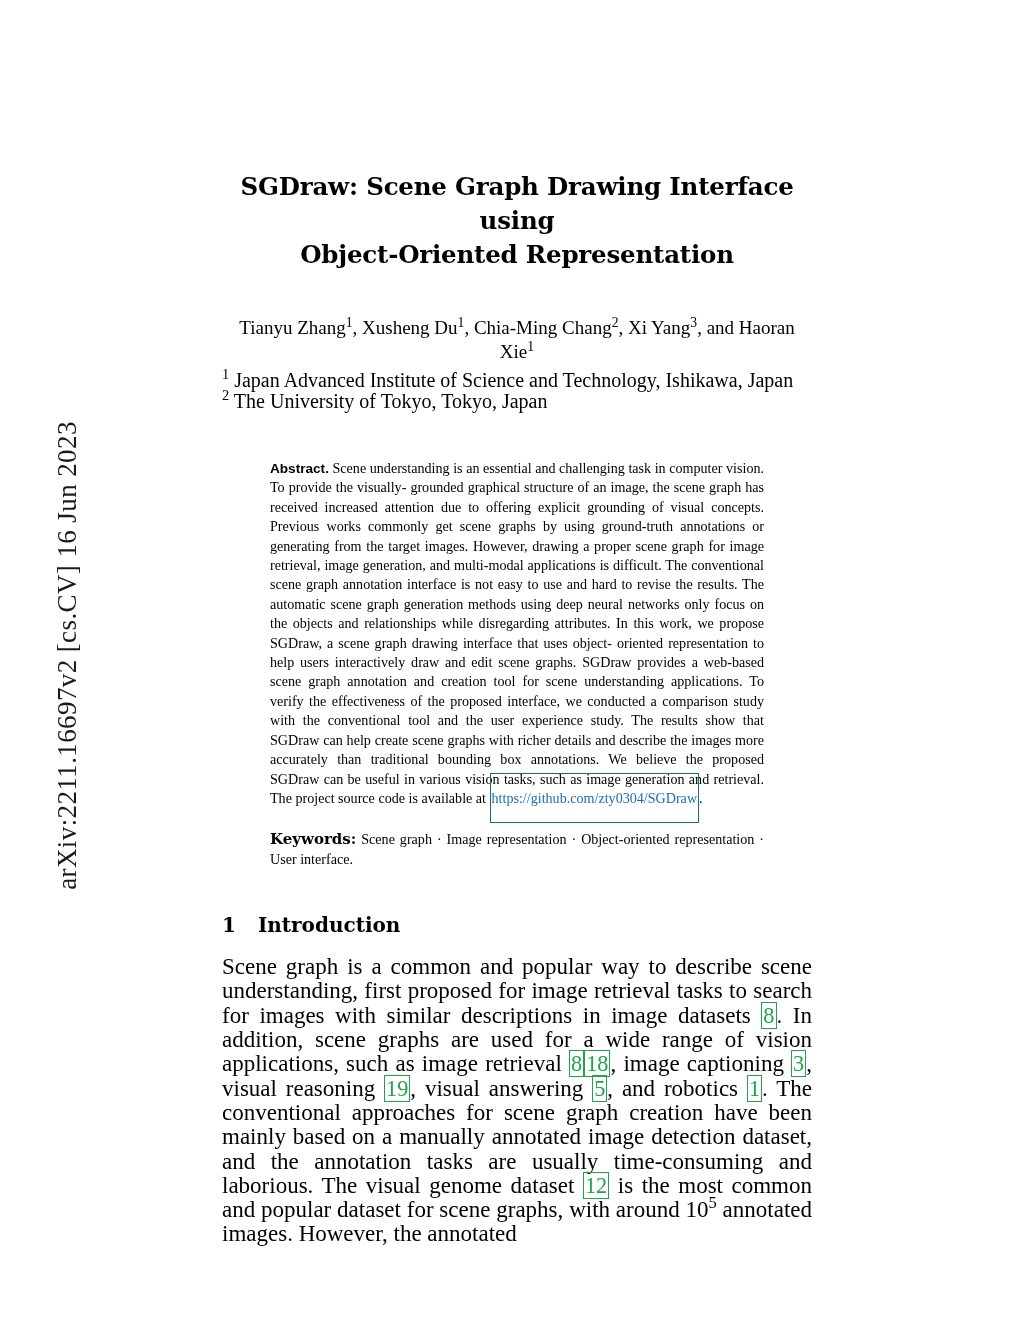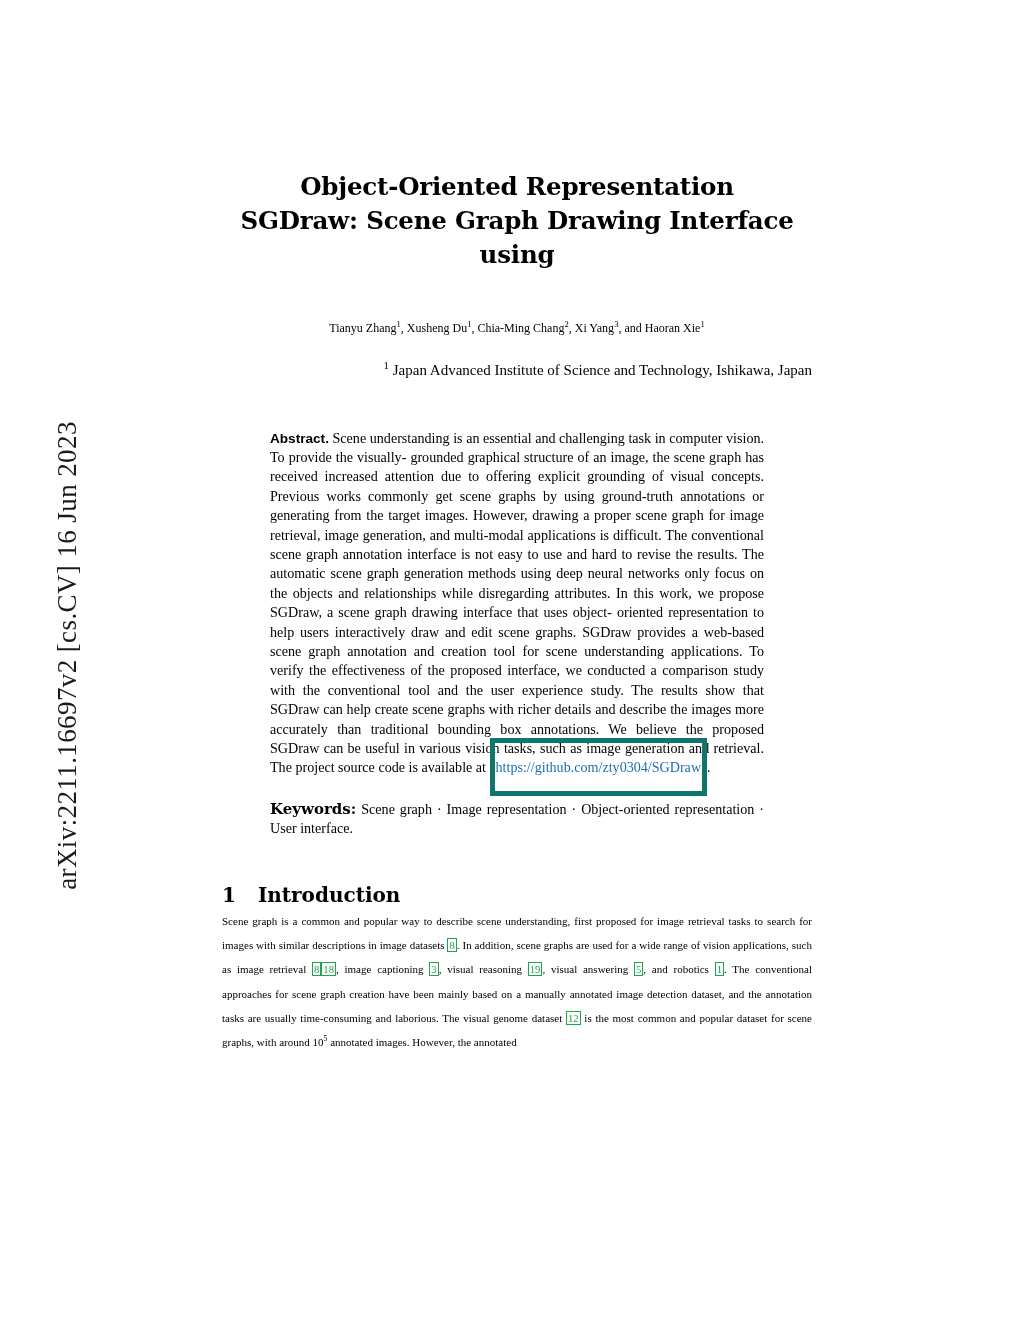--- a/index.html
+++ b/index.html
@@ -44,30 +44,30 @@
     text-align: center;
     font-family: "DejaVu Serif", serif;
     font-weight: bold;
     font-size: 24.5px;
     line-height: 34px;
     letter-spacing: -0.2px;
   }
 
   .authors {
     text-align: center;
-    font-size: 12px;
+    font-size: 19px;
     margin-top: 44px;
     line-height: 24px;
   }
 
   .affiliations {
-    text-align: right;
-    font-size: 15px;
+    text-align: left;
+    font-size: 20px;
     line-height: 20.5px;
-    margin-top: 20px;
+    margin-top: 6px;
   }
 
   sup {
     font-size: 0.72em;
     vertical-align: super;
     line-height: 0;
   }
 
   .abstract-block {
     margin: 48px 48px 0 48px;
@@ -96,28 +96,28 @@
   .section-head {
     margin-top: 44px;
     font-family: "DejaVu Serif", serif;
     font-weight: bold;
     font-size: 20px;
     display: flex;
     gap: 22px;
   }
 
   .body-text {
-    margin-top: 2px;
-    font-size: 11px;
+    margin-top: 18px;
+    font-size: 23px;
     line-height: 24.3px;
     text-align: justify;
   }
 
   .urlbox {
-    border: 5px solid #0f766e;
+    border: 1px solid #0f766e;
     color: #1a6fb5;
     padding: 16px 1px;
     text-decoration: none;
   }
   .urlbox-link {
     color: #1a6fb5;
   }
 
   .cite {
     color: #1fa44c;
@@ -131,32 +131,36 @@
 </head>
 <body>
 
 <div class="page">
 
   <div class="arxiv-stamp">arXiv:2211.16697v2  [cs.CV]  16 Jun 2023</div>
 
   <div class="content">
 
     <div class="title">
+      <div>SGDraw: Scene Graph Drawing Interface using</div>
       <div>Object-Oriented Representation</div>
-      <div>SGDraw: Scene Graph Drawing Interface using</div>
     </div>
 
     <div class="authors">
       <span>Tianyu Zhang</span><sup>1</sup><span>, </span><span>Xusheng Du</span><sup>1</sup><span>, </span><span>Chia-Ming Chang</span><sup>2</sup><span>, </span><span>Xi Yang</span><sup>3</sup><span>, and </span><span>Haoran Xie</span><sup>1</sup>
     </div>
 
     <div class="affiliations">
       <div>
         <sup>1</sup>
         <span>Japan Advanced Institute of Science and Technology, Ishikawa, Japan</span>
+      </div>
+      <div>
+        <sup>2</sup>
+        <span>The University of Tokyo, Tokyo, Japan</span>
       </div>
     </div>
 
     <div class="abstract-block">
       <span class="lead">Abstract.</span>
       <span>Scene understanding is an essential and challenging task in computer vision. To provide the visually- grounded graphical structure of an image, the scene graph has received increased attention due to offering explicit grounding of visual concepts. Previous works commonly get scene graphs by using ground-truth annotations or generating from the target images. However, drawing a proper scene graph for image retrieval, image generation, and multi-modal applications is difficult. The conventional scene graph annotation interface is not easy to use and hard to revise the results. The automatic scene graph generation methods using deep neural networks only focus on the objects and relationships while disregarding attributes. In this work, we propose SGDraw, a scene graph drawing interface that uses object- oriented representation to help users interactively draw and edit scene graphs. SGDraw provides a web-based scene graph annotation and creation tool for scene understanding applications. To verify the effectiveness of the proposed interface, we conducted a comparison study with the conventional tool and the user experience study. The results show that SGDraw can help create scene graphs with richer details and describe the images more accurately than traditional bounding box annotations. We believe the proposed SGDraw can be useful in various vision tasks, such as image generation and retrieval. The project source code is available at </span><a class="urlbox urlbox-link" href="#">https://github.com/zty0304/SGDraw</a><span>.</span>
     </div>
 
     <div class="keywords">
       <span class="lead">Keywords:</span>

